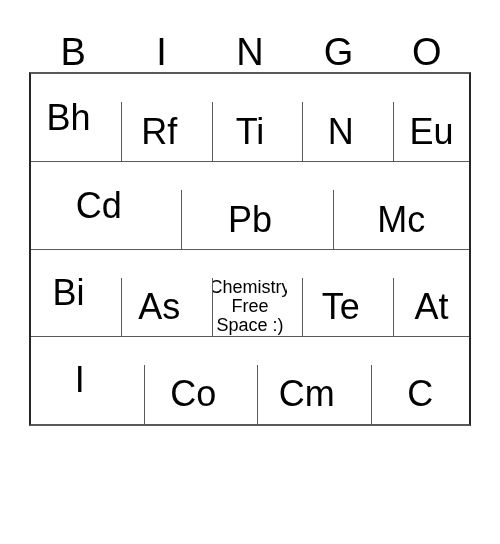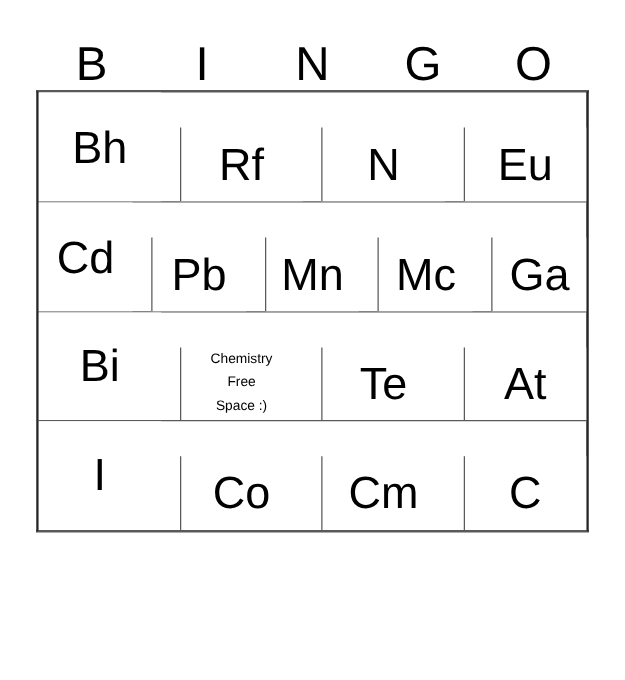--- a/index.html
+++ b/index.html
@@ -68,21 +68,21 @@
     border-left: 1.5px solid #5a5a5a;
     margin-top: 28px;
   }
   .cell-text {
     font-size: 36px;
     line-height: 40px;
     color: #000000;
     display: block;
   }
   .cell.free .cell-text {
-    font-size: 11px;
+    font-size: 18px;
     line-height: 19px;
     white-space: pre-line;
   }
 </style>
 </head>
 <body>
 
 <div class="bingo-card">
 
   <div class="header-row">
@@ -96,48 +96,48 @@
   <div class="grid">
 
     <div class="grid-row">
       <div class="cell">
           <span class="cell-text">Bh</span>
         </div>
       <div class="cell">
           <span class="cell-text">Rf</span>
         </div>
       <div class="cell">
+          <span class="cell-text">Ti</span>
+        </div>
+      <div class="cell">
           <span class="cell-text">N</span>
         </div>
       <div class="cell">
           <span class="cell-text">Eu</span>
         </div>
     </div>
 
     <div class="grid-row">
       <div class="cell">
           <span class="cell-text">Cd</span>
         </div>
       <div class="cell">
           <span class="cell-text">Pb</span>
         </div>
       <div class="cell">
-          <span class="cell-text">Mn</span>
-        </div>
-      <div class="cell">
           <span class="cell-text">Mc</span>
-        </div>
-      <div class="cell">
-          <span class="cell-text">Ga</span>
         </div>
     </div>
 
     <div class="grid-row">
       <div class="cell">
           <span class="cell-text">Bi</span>
+        </div>
+      <div class="cell">
+          <span class="cell-text">As</span>
         </div>
       <div class="cell free">
           <span class="cell-text">Chemistry
 Free
 Space :)</span>
         </div>
       <div class="cell">
           <span class="cell-text">Te</span>
         </div>
       <div class="cell">

